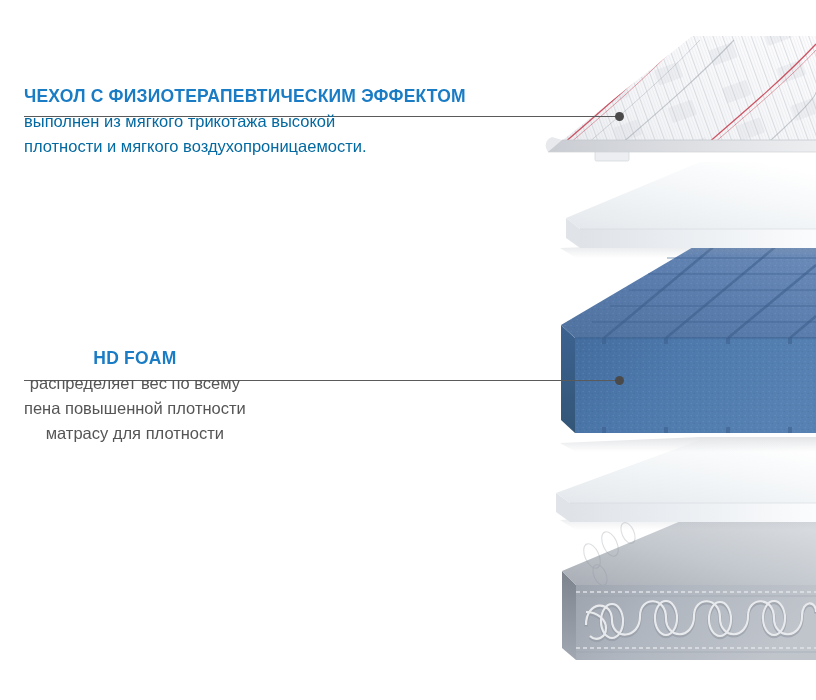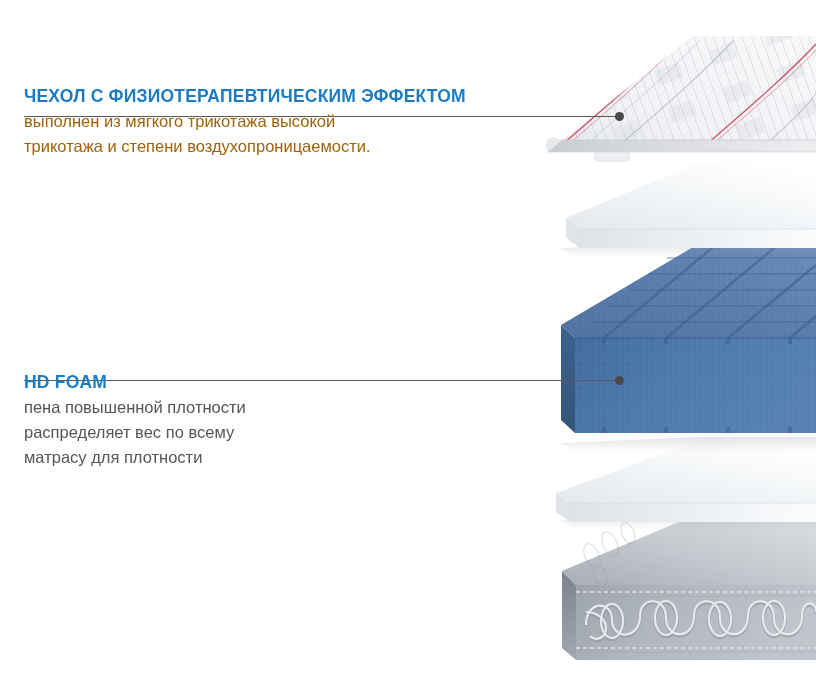--- a/index.html
+++ b/index.html
@@ -39,21 +39,21 @@
   }
   .callout-body {
     font-size: 16.5px;
     line-height: 25px;
     font-weight: 400;
     margin: 0;
   }
   .callout-body div { white-space: nowrap; }
 
   #callout-cover { left: 24px; top: 86px; }
-  #callout-foam  { left: 24px; top: 372px; }
+  #callout-foam  { left: 24px; top: 348px; text-align: center; }
 
   
   .leader-line {
     position: absolute;
     height: 1px;
     z-index: 15;
   }
   .leader-dot {
     position: absolute;
     width: 9px;
@@ -297,28 +297,28 @@
   </svg>
 
   <div class="leader-line" id="leader-line-cover" style="background: rgb(90, 90, 90);"></div>
   <div class="leader-dot" id="leader-dot-cover" style="background: rgb(74, 74, 74);"></div>
 
   <div class="leader-line" id="leader-line-foam" style="background: rgb(90, 90, 90);"></div>
   <div class="leader-dot" id="leader-dot-foam" style="background: rgb(74, 74, 74);"></div>
 
   <div class="callout" id="callout-cover">
     <div class="callout-title" style="color: rgb(26, 124, 196);">ЧЕХОЛ С ФИЗИОТЕРАПЕВТИЧЕСКИМ ЭФФЕКТОМ</div>
-    <div class="callout-body" style="color: #a16207;">
+    <div class="callout-body" style="color: #0369a1;">
       <div>выполнен из мягкого трикотажа высокой</div>
-      <div>трикотажа и степени воздухопроницаемости.</div>
+      <div>плотности и мягкого воздухопроницаемости.</div>
     </div>
   </div>
 
   <div class="callout" id="callout-foam">
     <div class="callout-title" style="color: rgb(26, 124, 196);">HD FOAM</div>
     <div class="callout-body" style="color: rgb(85, 85, 85);">
+      <div>распределяет вес по всему</div>
       <div>пена повышенной плотности</div>
-      <div>распределяет вес по всему</div>
       <div>матрасу для плотности</div>
     </div>
   </div>
 
 </div>
 
 </body></html>

